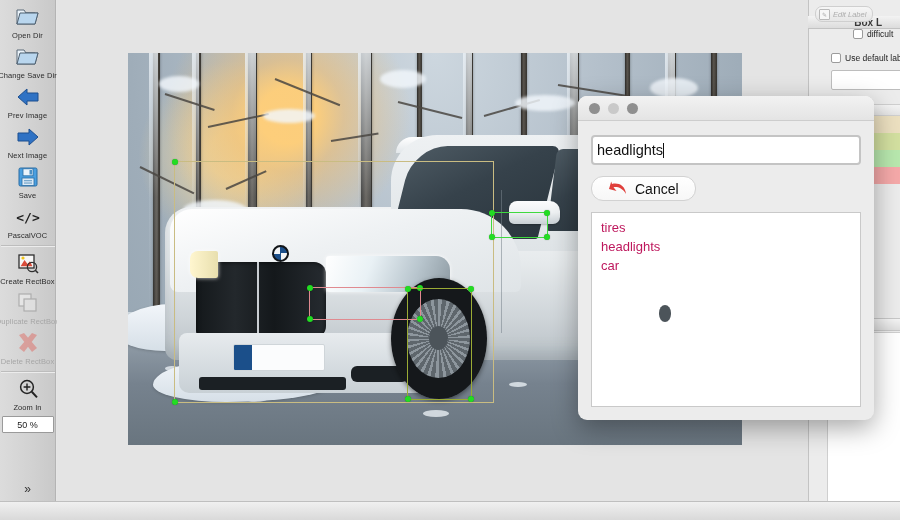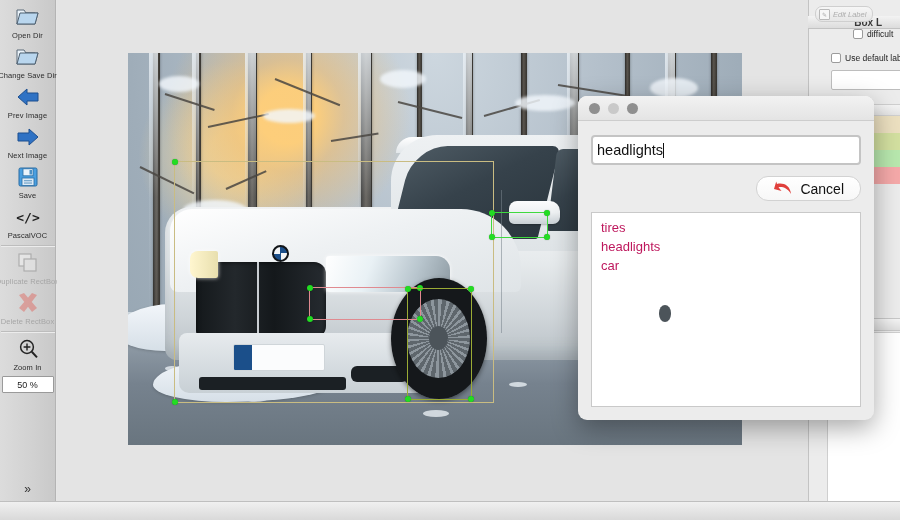--- a/index.html
+++ b/index.html
@@ -205,21 +205,21 @@
   .dot{width:11px;height:11px;border-radius:50%;}
   .dot.c{background:#8f8f8f;}.dot.m{background:#c9c9c9;}.dot.x{background:#8f8f8f;}
   .dlg-body{padding:14px 13px 0;box-sizing:border-box;}
   .txt-wrap{
     border:2px solid #c4c4c4;border-radius:4px;background:#fff;padding:1px;
   }
   .caret{display:inline-block;width:1px;height:15px;background:#111;
     vertical-align:-3px;animation:blink 1s step-end infinite;}
   @keyframes blink{50%{opacity:0}}
   .txt-line{height:24px;display:flex;align-items:center;font-size:14.5px;color:#111;padding:0 3px;}
-  .btn-row{display:flex;justify-content:flex-end;gap:24px;margin-top:11px;}
+  .btn-row{display:flex;gap:24px;margin-top:11px;}
   .btn{
     height:25px;border-radius:12px;display:flex;align-items:center;
     justify-content:center;gap:7px;font-size:14px;padding:0 16px;box-sizing:border-box;
   }
   .btn.cancel{background:linear-gradient(to bottom,#ffffff,#f7f7f7);
     border:1px solid #d2d2d2;color:#111;min-width:92px;}
   .btn.ok{background:linear-gradient(to bottom,#8b8b8b,#6f6f6f);
     border:1px solid #5e5e5e;color:#fff;min-width:78px;
     box-shadow:0 1px 2px rgba(0,0,0,.25);}
   .sugg{
@@ -295,20 +295,32 @@
       <div class="tb-ico">
         <svg width="26" height="16" viewBox="0 0 26 16">
             <text x="13" y="13" text-anchor="middle" font-family="DejaVu Sans Mono, monospace" font-size="13" font-weight="bold" fill="#1e1e1e">&lt;/&gt;</text>
           </svg>
       </div>
       <div class="tb-lbl">PascalVOC</div>
     </div>
 
     <div class="tb-sep"></div>
 
+    <div class="tb-item">
+      <div class="tb-ico">
+        <svg width="22" height="22" viewBox="0 0 22 22">
+            <rect x="2" y="3" width="15" height="13" fill="#f7f7f7" stroke="#2f2f2f" stroke-width="1.3"></rect>
+            <path d="M3.6 14.2 L7.5 8 L10.5 12 L13 9.2 L15.4 14.2 Z" fill="#d94b3a"></path>
+            <circle cx="6" cy="6" r="1.6" fill="#f0c419"></circle>
+            <circle cx="15" cy="15" r="4.6" fill="none" stroke="#2f2f2f" stroke-width="1.3"></circle>
+            <path d="M18.3 18.3 L21 21" stroke="#2f2f2f" stroke-width="1.6"></path>
+          </svg>
+      </div>
+      <div class="tb-lbl">Create RectBox</div>
+    </div>
 
     <div class="tb-item disabled">
       <div class="tb-ico">
         <svg width="22" height="22" viewBox="0 0 22 22">
             <rect x="2" y="2" width="12" height="12" fill="#fbfbfb" stroke="#7a7a7a" stroke-width="1.2"></rect>
             <rect x="7" y="7" width="12" height="12" fill="#f0f0f0" stroke="#7a7a7a" stroke-width="1.2"></rect>
           </svg>
       </div>
       <div class="tb-lbl">Duplicate RectBox</div>
     </div>

